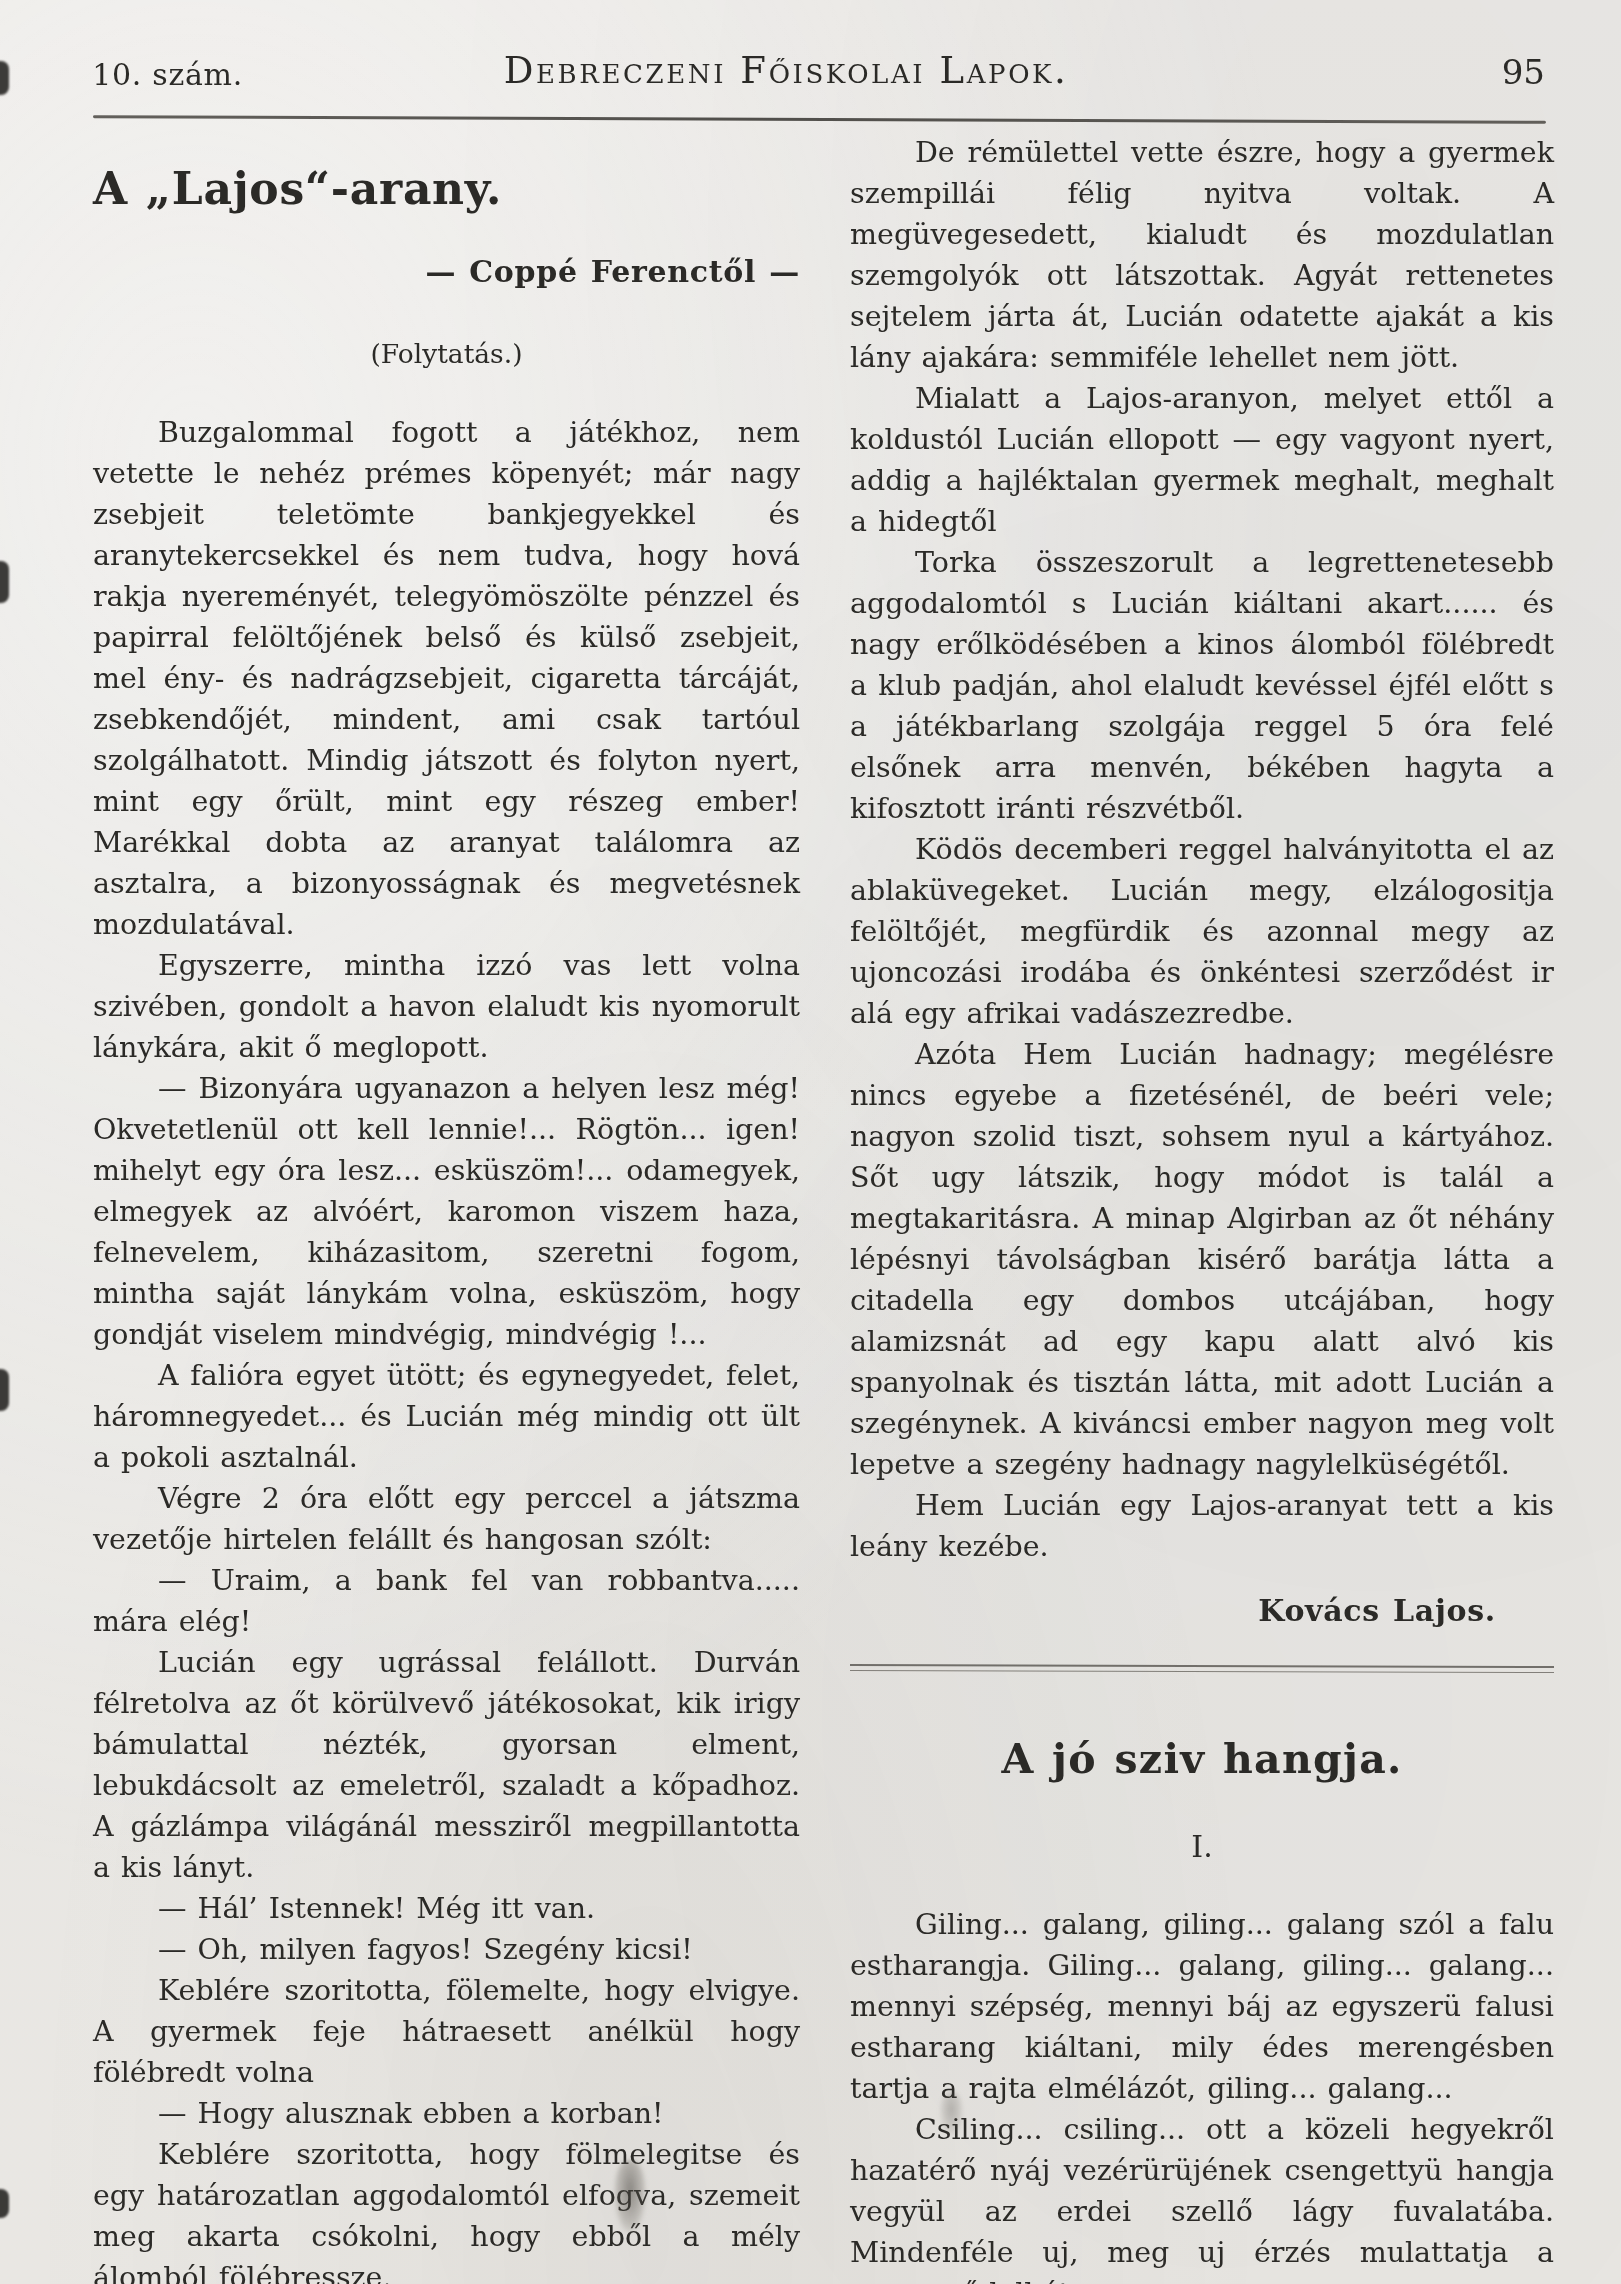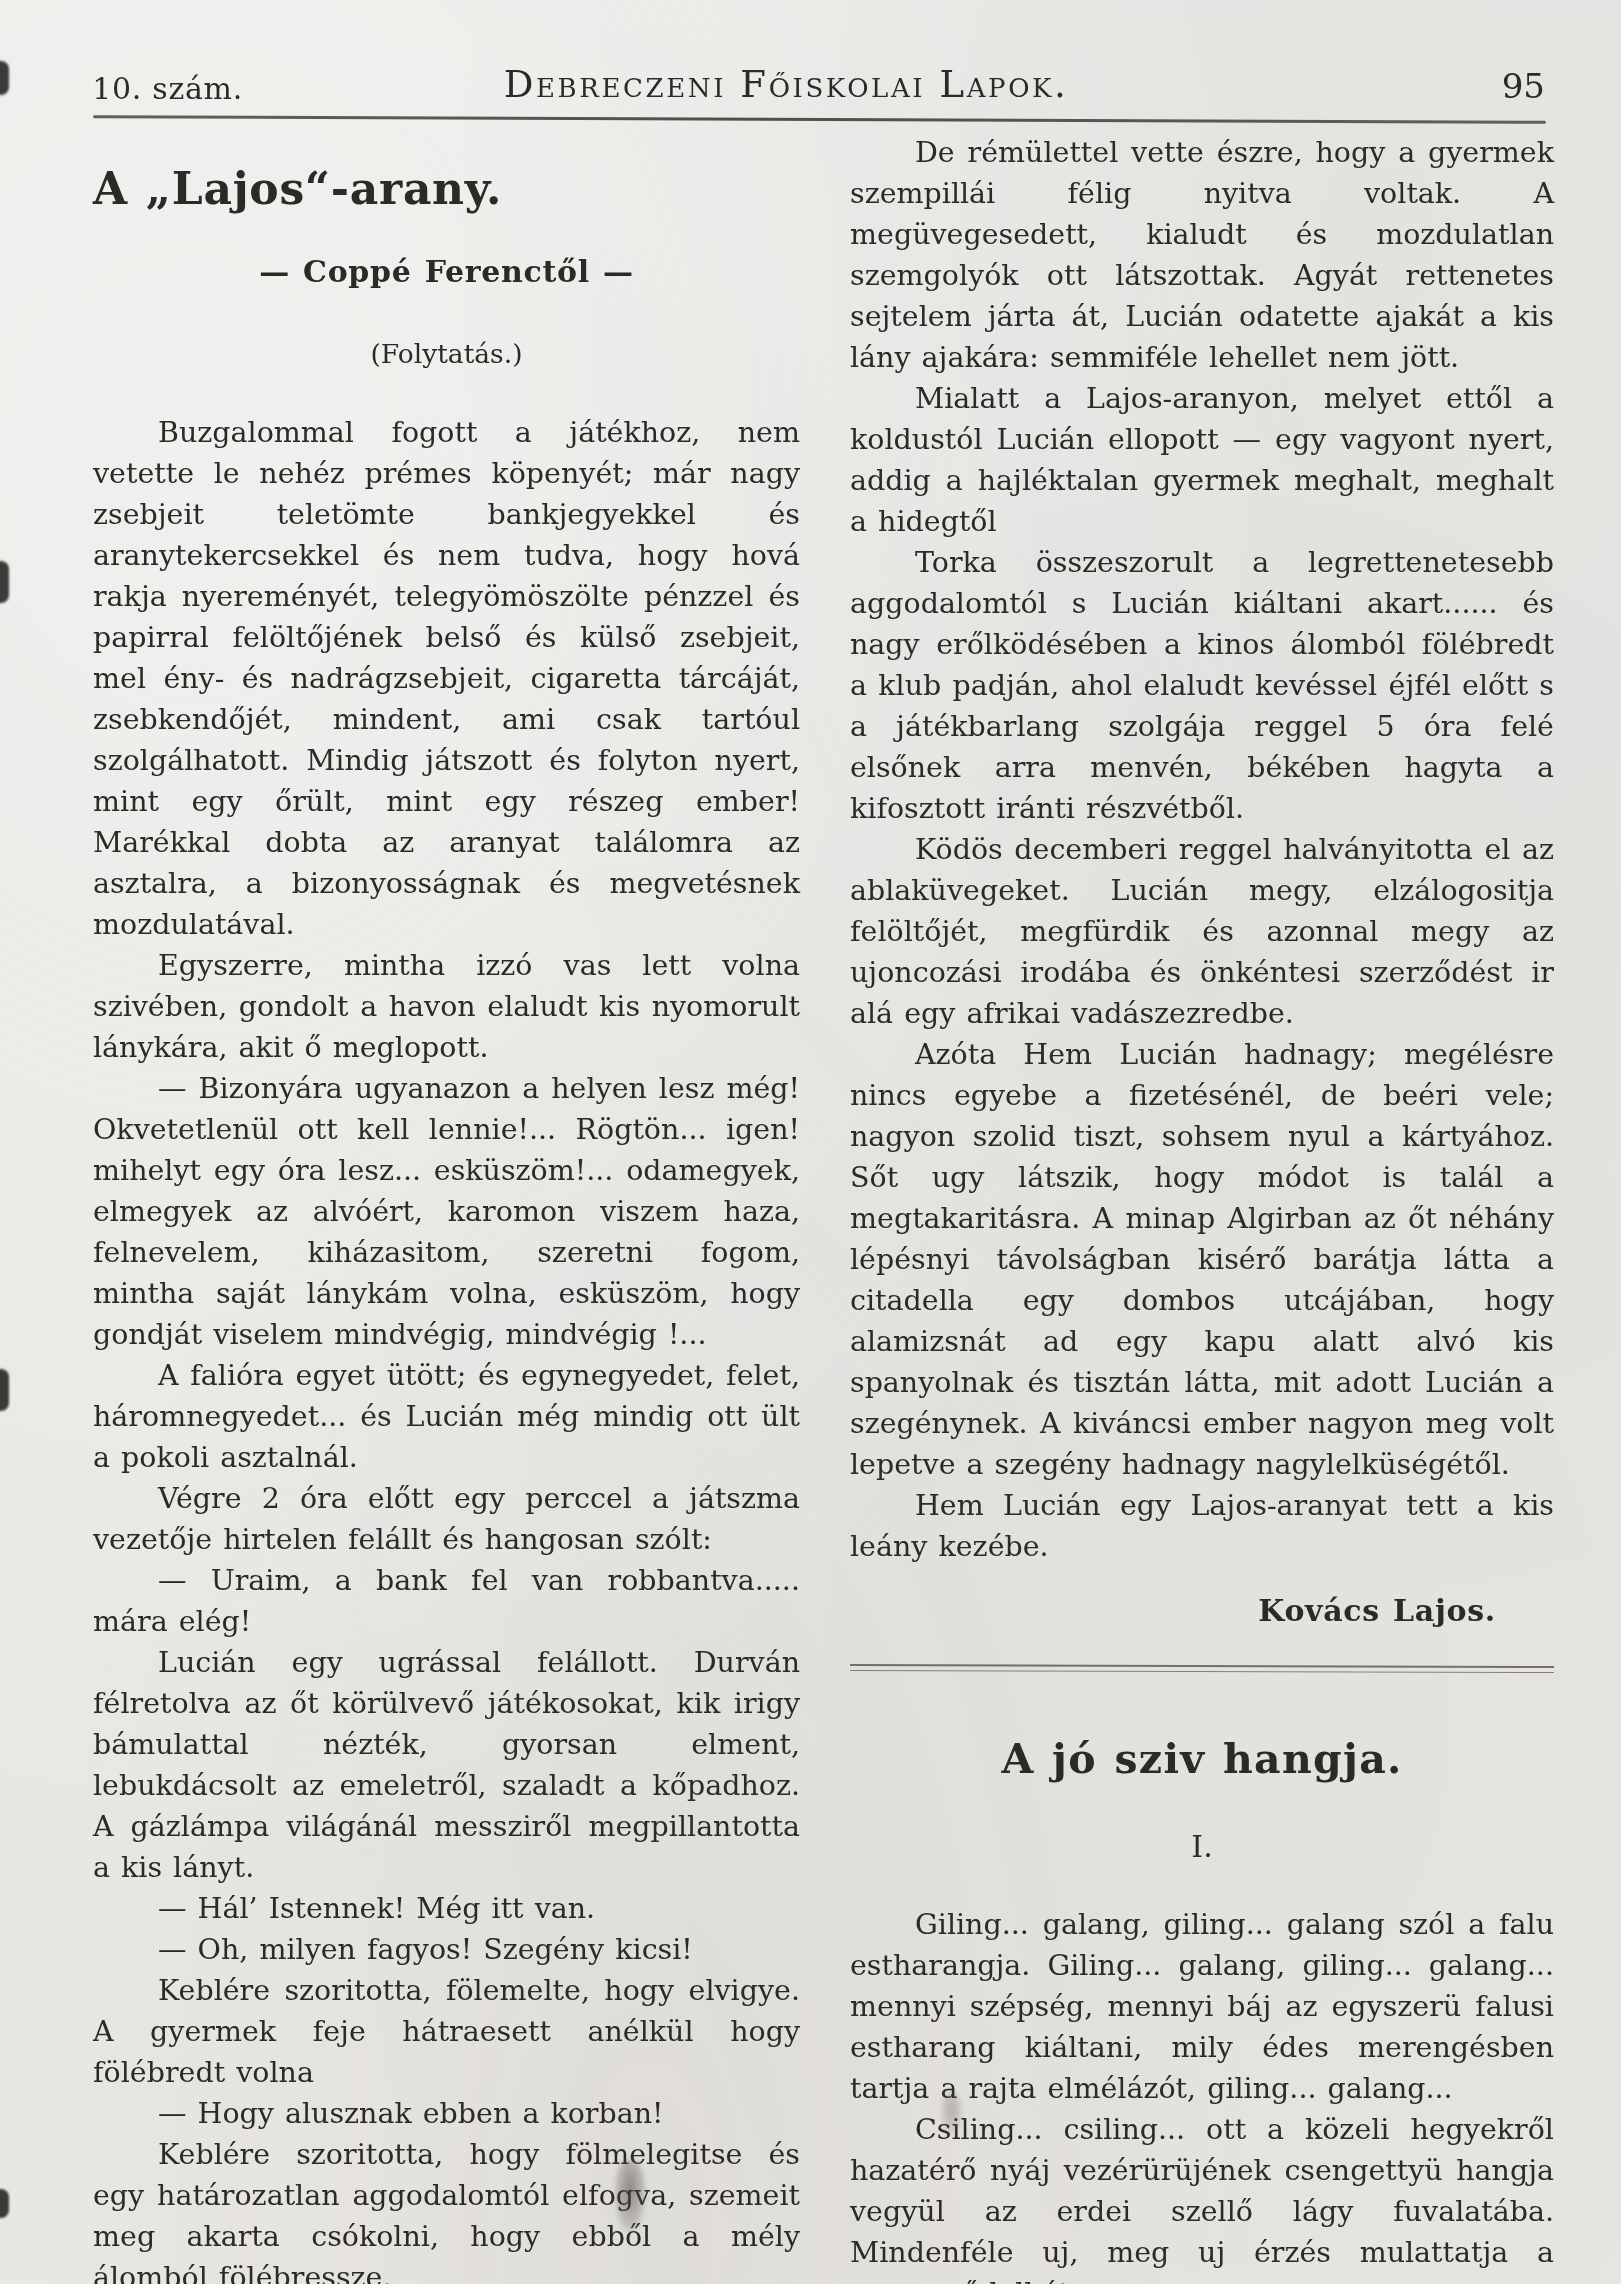--- a/index.html
+++ b/index.html
@@ -11,21 +11,21 @@
     background-image:
       radial-gradient(ellipse at 12% 20%, rgba(255,255,255,0.35), transparent 55%),
       radial-gradient(ellipse at 85% 10%, rgba(0,0,0,0.03), transparent 50%),
       radial-gradient(ellipse at 75% 75%, rgba(0,0,0,0.025), transparent 55%),
       radial-gradient(ellipse at 40% 98%, rgba(95,90,80,0.06), transparent 45%),
       linear-gradient(180deg,#eceae7 0%,#e8e7e4 35%,#e9e7e3 100%);
   }
   .page{position:absolute;inset:0;}
 
   
-  .masthead{position:absolute;top:59px;left:91px;right:73px;height:60px;}
+  .masthead{position:absolute;top:45px;left:91px;right:73px;height:60px;}
   .issue-no{position:absolute;left:1.3px;top:12px;font-size:30px;letter-spacing:0.7px;}
   .journal-title{
     position:absolute;left:50%;transform:translateX(-56%);top:4px;
     font-variant:small-caps;font-size:37px;letter-spacing:2.6px;font-weight:normal;
     white-space:nowrap;
   }
   .page-no{position:absolute;right:4px;top:6.6px;font-size:34px;}
   .head-rule{
     position:absolute;top:118px;left:93px;width:1453px;height:3.3px;
     background:linear-gradient(90deg,#4a4742 0%,#35332f 45%,#4a4742 100%);
@@ -39,21 +39,21 @@
 
   .para{margin:0;text-indent:65px;}
   .para + .para{margin-top:0;}
 
   
   .art-title{
     margin:24px 0 38px 0;text-align:left;text-indent:0;
     font-size:44px;line-height:49px;font-weight:bold;letter-spacing:0.7px;
   }
   .art-byline{
-    margin:4px 0 41px 0;text-align:center;text-indent:0;
+    margin:4px 0 41px 0;text-align:right;text-indent:0;
     font-size:30px;font-weight:bold;letter-spacing:0.7px;
   }
   .art-cont{
     margin:0 0 38px 0;text-align:center;text-indent:0;font-size:26.5px;
   }
 
   
   .signature{
     margin:22.5px 0 0 0;text-align:right;text-indent:0;
     font-weight:bold;font-size:30px;padding-right:58px;letter-spacing:0.7px;

